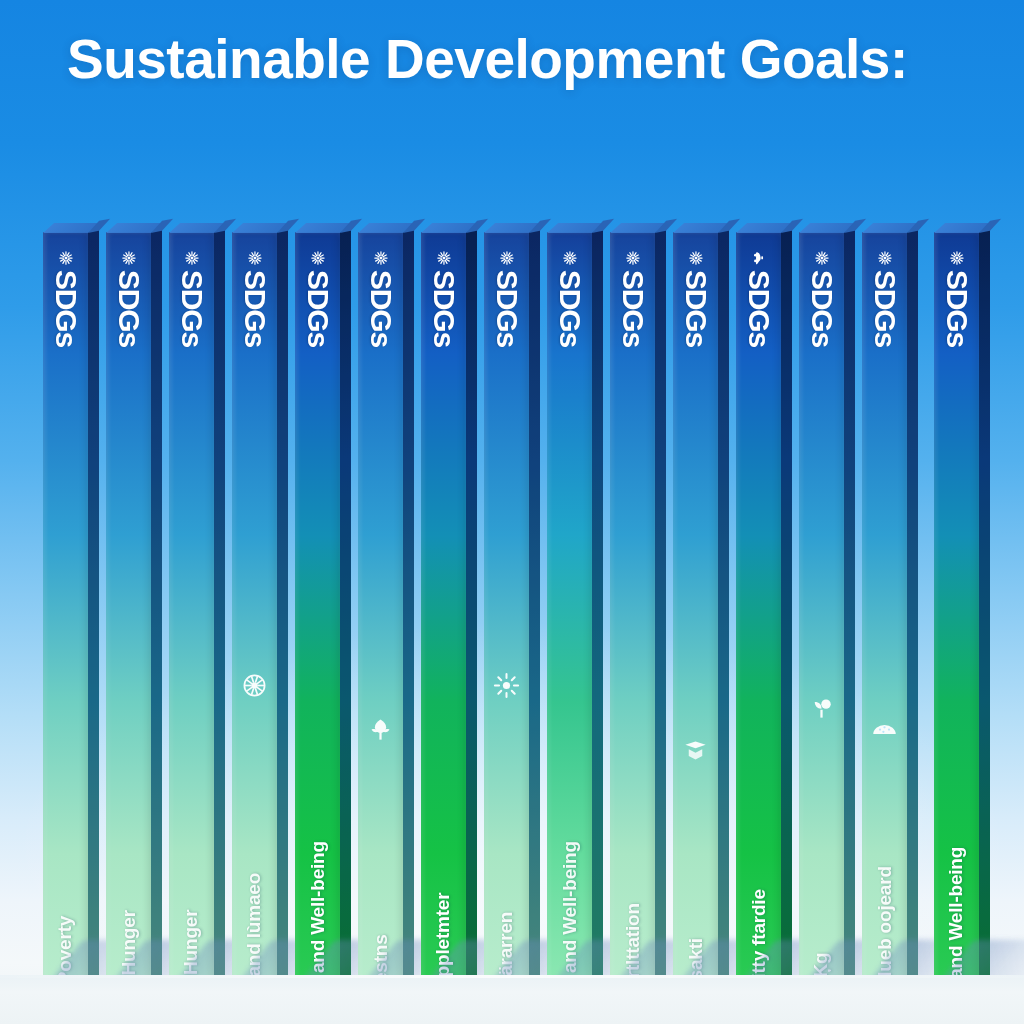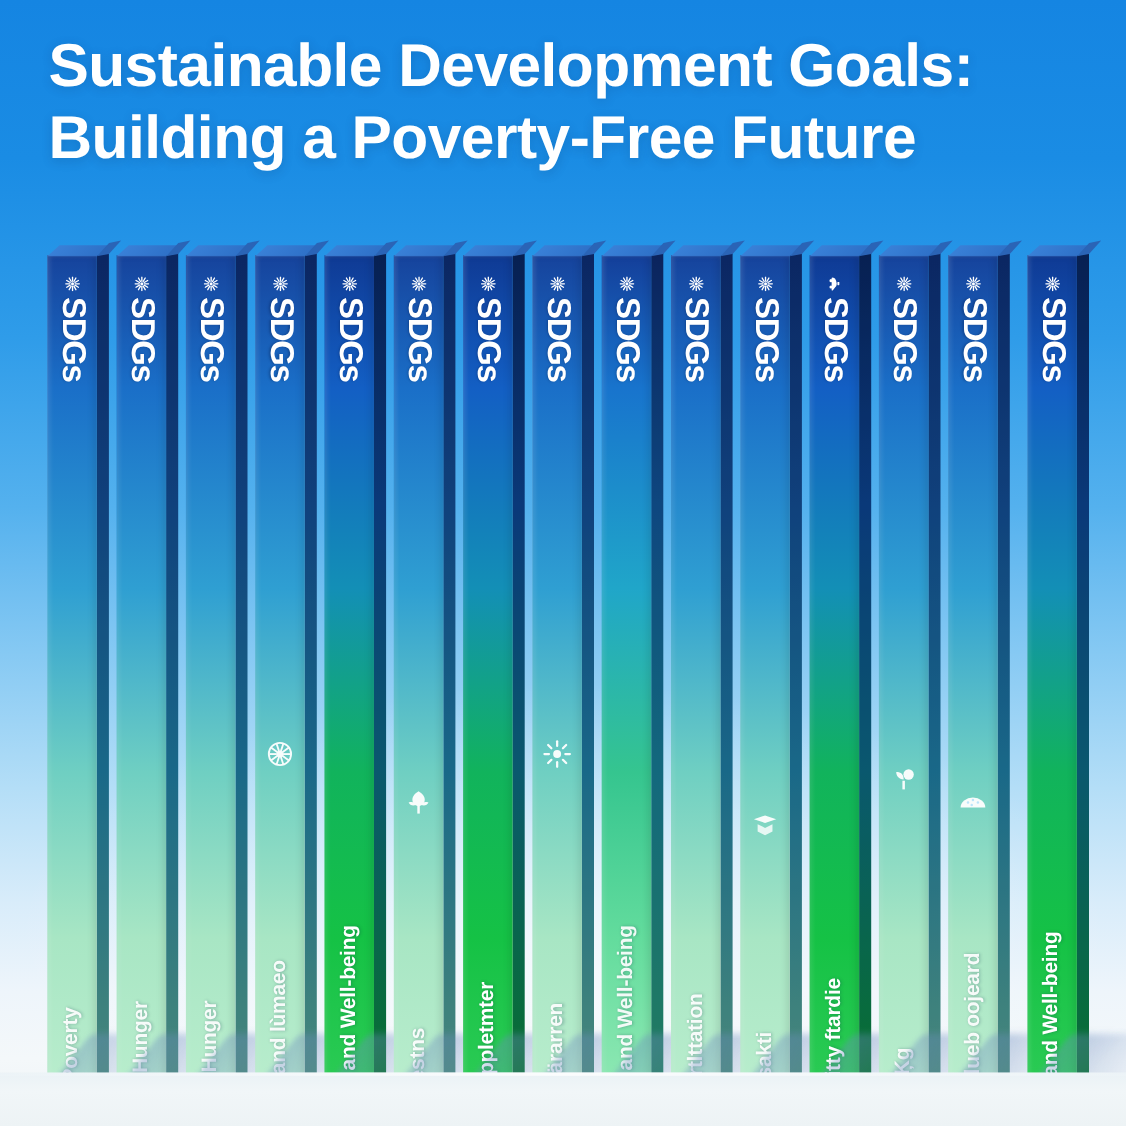--- a/index.html
+++ b/index.html
@@ -46,21 +46,21 @@
   
   #headline{
     position:absolute; left:44px; top:28px; width:940px;
     color:#ffffff;
     font-size:55px;
     font-weight:bold;
     line-height:1.16;
     letter-spacing:-0.5px;
     text-shadow:0 2px 10px rgba(0,40,90,.18);
   }
-  #headline .ln{ display:block; white-space:nowrap; }
+  #headline .ln{ display:block; white-space:nowrap;margin-left:23px; }
   #headline .ln2{ margin-top:2px; }
 
   
   #columns{ position:absolute; left:0; top:0; width:1024px; height:1024px; }
 
   .col{
     position:absolute;
     top:232px;
     height:758px;
     width:45px;
@@ -166,21 +166,20 @@
 </style>
 </head>
 <body>
 
 <div id="scene">
 
   <div id="bloom"></div>
 
   <h1 id="headline">
     <span class="ln ln1">Sustainable Development Goals:</span>
-    <span class="ln ln2">Building a Poverty-Free Future</span>
   </h1>
 
   <div id="columns">
       <div class="col" style="left: 43px; --c0: #16439c; --c1: #1a6fc8; --c2: #2f9fd2; --c3: #6fcfc2; --c4: #a8e6c4; --c5: #b9edcd; --s0: #0e2f78; --s1: #134f97; --s2: #1f7fa6; --s3: #5aa894;">
         <div class="side"></div>
         <div class="face"></div>
         <div class="cap"></div>
         <div class="cap2"></div>
         <div class="sdgs">
           <div class="rot">

